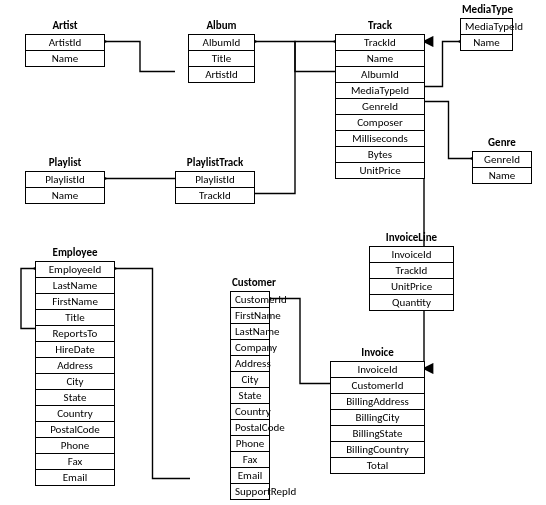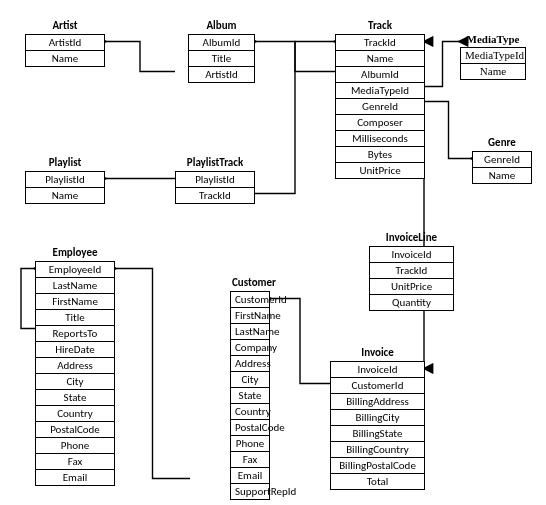--- a/index.html
+++ b/index.html
@@ -86,21 +86,21 @@
       <div class="field">TrackId</div>
       <div class="field">Name</div>
       <div class="field">AlbumId</div>
       <div class="field">MediaTypeId</div>
       <div class="field">GenreId</div>
       <div class="field">Composer</div>
       <div class="field">Milliseconds</div>
       <div class="field">Bytes</div>
       <div class="field">UnitPrice</div>
     </div>
-    <div class="entity" style="left: 460px; top: 32px; width: 66px; font-family: Liberation Serif, serif;">
+    <div class="entity" style="left: 460px; top: 2px; width: 53px;">
       <div class="entity-title">MediaType</div>
       <div class="field">MediaTypeId</div>
       <div class="field">Name</div>
     </div>
     <div class="entity" style="left: 472px; top: 135px; width: 60px;">
       <div class="entity-title">Genre</div>
       <div class="field">GenreId</div>
       <div class="field">Name</div>
     </div>
     <div class="entity" style="left: 25px; top: 155px; width: 80px;">
@@ -154,16 +154,15 @@
       <div class="field">Quantity</div>
     </div>
     <div class="entity" style="left: 330px; top: 345px; width: 95px;">
       <div class="entity-title">Invoice</div>
       <div class="field">InvoiceId</div>
       <div class="field">CustomerId</div>
       <div class="field">BillingAddress</div>
       <div class="field">BillingCity</div>
       <div class="field">BillingState</div>
       <div class="field">BillingCountry</div>
-      <div class="field">BillingPostalCode</div>
       <div class="field">Total</div>
     </div>
   </div>
 
 </body></html>

